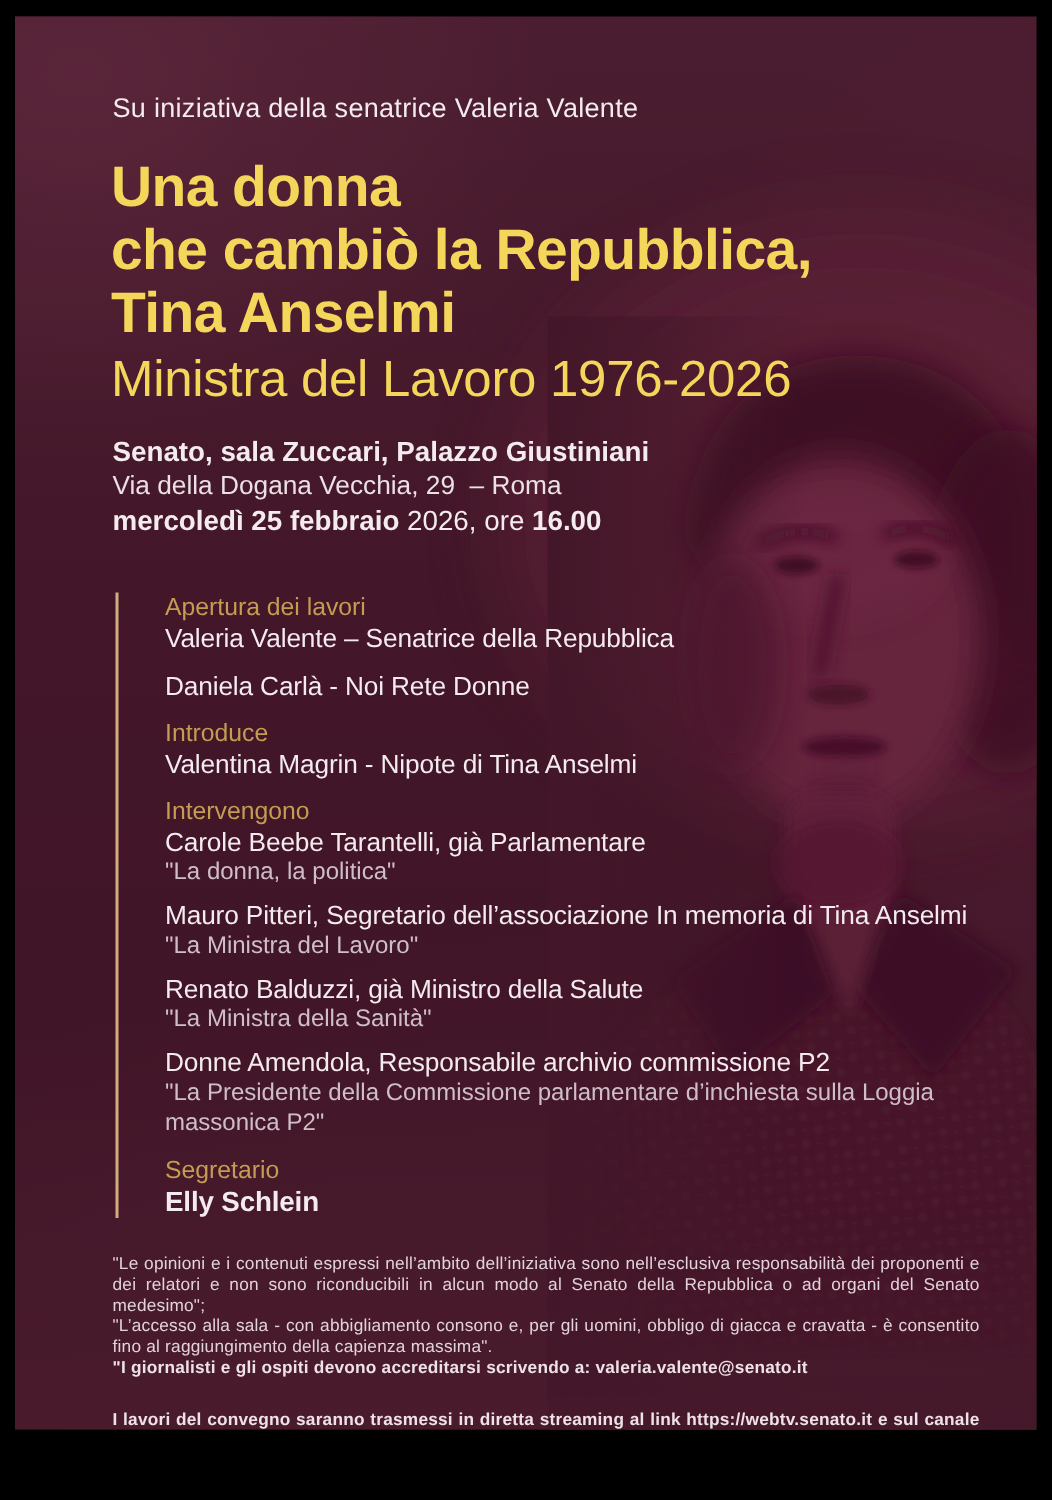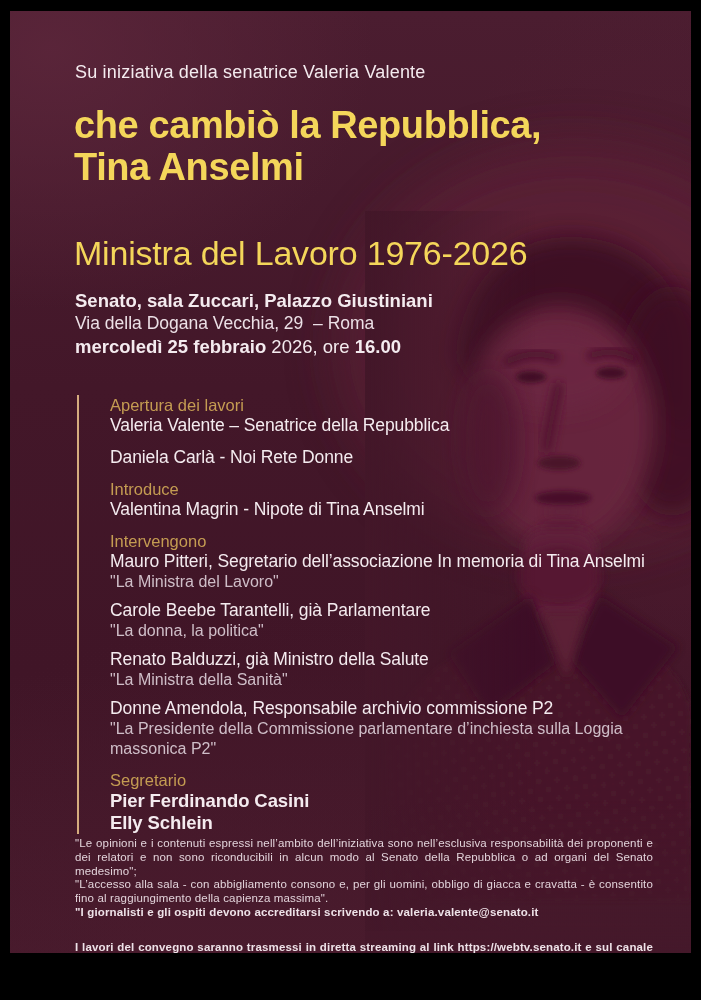--- a/index.html
+++ b/index.html
@@ -110,20 +110,21 @@
     </g>
     <rect x="355" y="200" width="170" height="720" fill="url(#fadeL)"></rect>
     <rect x="355" y="790" width="326" height="187" fill="url(#fadeB)"></rect>
   </svg>
 
   <div class="content">
 
     <div class="kicker">Su iniziativa della senatrice Valeria Valente</div>
 
     <div class="title">
+      <div>Una donna</div>
       <div>che cambiò la Repubblica,</div>
       <div>Tina Anselmi</div>
     </div>
 
     <div class="subtitle">Ministra del Lavoro 1976-2026</div>
 
     <div class="venue">
       <div class="venue-line b">Senato, sala Zuccari, Palazzo Giustiniani</div>
       <div class="venue-line addr">Via della Dogana Vecchia, 29  – Roma</div>
       <div class="venue-line"><span class="b2">mercoledì 25 febbraio</span><span> 2026, ore </span><span class="b2">16.00</span></div>
@@ -137,39 +138,38 @@
       <div class="pgroup">
         <div class="pname">Daniela Carlà - Noi Rete Donne</div>
       </div>
       <div class="pgroup">
         <div class="plabel">Introduce</div>
         <div class="pname">Valentina Magrin - Nipote di Tina Anselmi</div>
       </div>
       <div class="pgroup">
         <div class="plabel">Intervengono</div>
         <div class="pentry">
+          <div class="pname">Carole Beebe Tarantelli, già Parlamentare</div>
+          <div class="pquote">"La donna, la politica"</div>
+        </div>
+        <div class="pentry">
           <div class="pname">Mauro Pitteri, Segretario dell’associazione In memoria di Tina Anselmi</div>
           <div class="pquote">"La Ministra del Lavoro"</div>
-        </div>
-        <div class="pentry">
-          <div class="pname">Carole Beebe Tarantelli, già Parlamentare</div>
-          <div class="pquote">"La donna, la politica"</div>
         </div>
         <div class="pentry">
           <div class="pname">Renato Balduzzi, già Ministro della Salute</div>
           <div class="pquote">"La Ministra della Sanità"</div>
         </div>
         <div class="pentry">
           <div class="pname">Donne Amendola, Responsabile archivio commissione P2</div>
           <div class="pquote">"La Presidente della Commissione parlamentare d’inchiesta sulla Loggia massonica P2"</div>
         </div>
       </div>
       <div class="pgroup">
         <div class="plabel">Segretario</div>
-        <div class="pname bold">Pier Ferdinando Casini</div>
         <div class="pname bold">Elly Schlein</div>
       </div>
     </div>
 
     <div class="legal">
       <p>"Le opinioni e i contenuti espressi nell’ambito dell’iniziativa sono nell’esclusiva responsabilità dei proponenti e dei relatori e non sono riconducibili in alcun modo al Senato della Repubblica o ad organi del Senato medesimo";</p>
       <p>"L’accesso alla sala - con abbigliamento consono e, per gli uomini, obbligo di giacca e cravatta - è consentito fino al raggiungimento della capienza massima".</p>
       <p class="b">"I giornalisti e gli ospiti devono accreditarsi scrivendo a: valeria.valente@senato.it</p>
       <p class="b gap">I lavori del convegno saranno trasmessi in diretta streaming al link https://webtv.senato.it e sul canale YouTube del Senato Italiano https://www.youtube.com/user/SenatoItaliano, salvo richiesta contraria.</p>
     </div>

